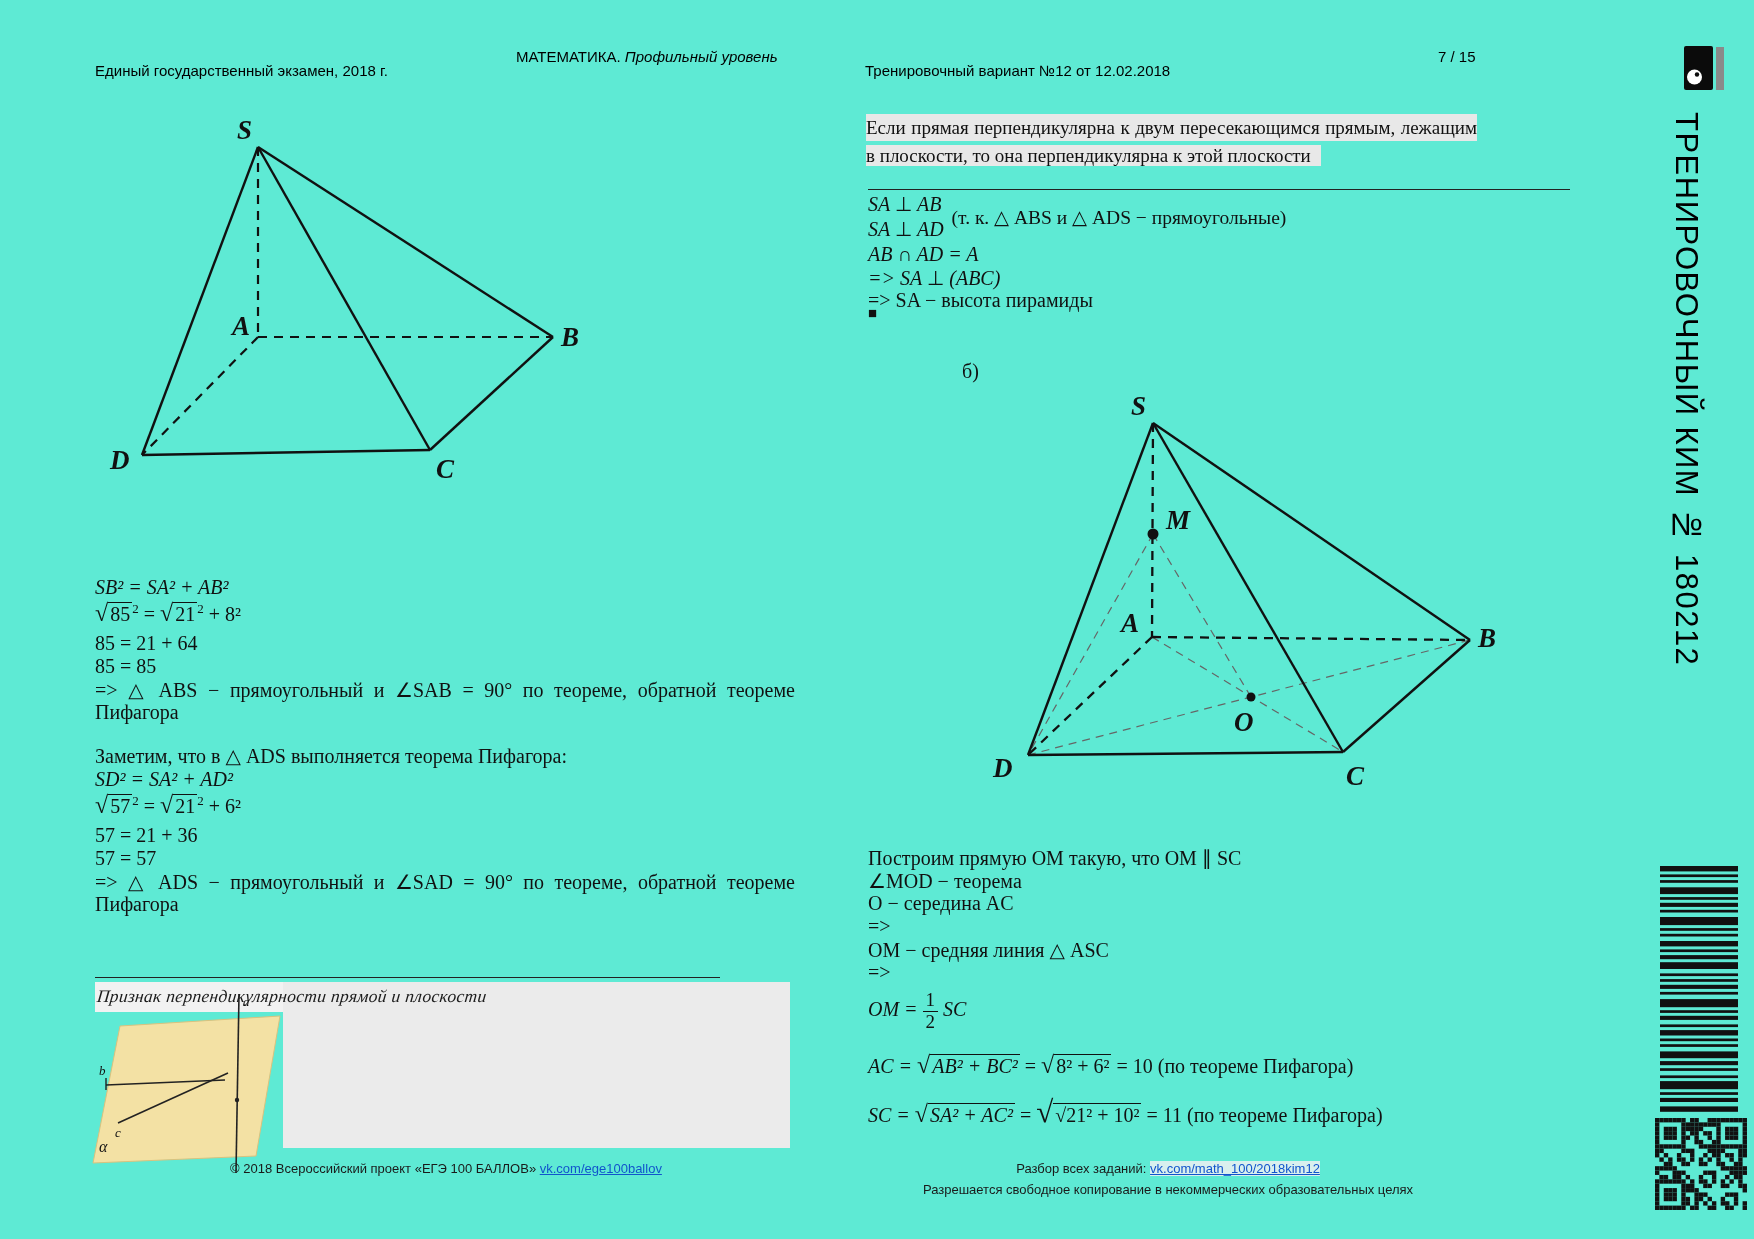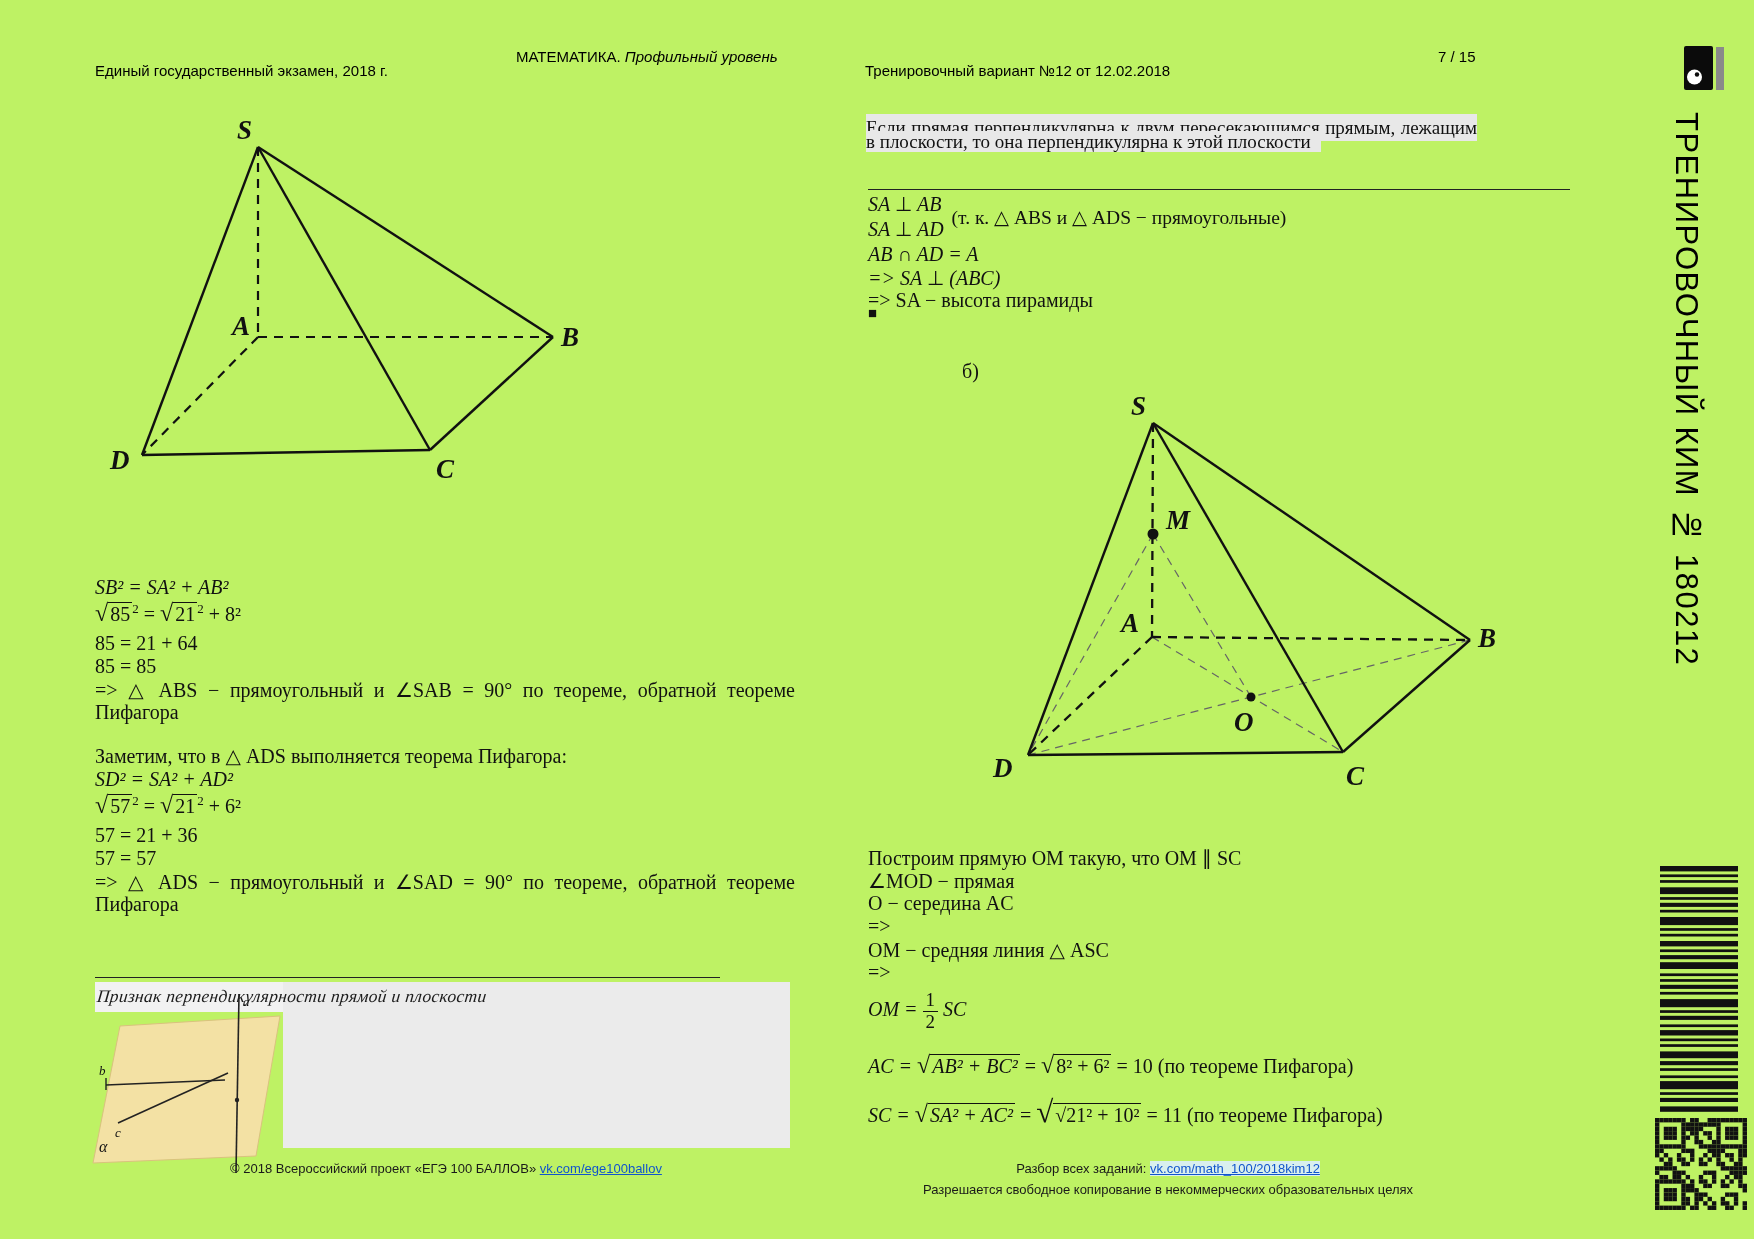--- a/index.html
+++ b/index.html
@@ -1,16 +1,16 @@
 <!DOCTYPE html>
 <html><head>
 <meta charset="utf-8">
 <style>
   html,body{margin:0;padding:0;background:#fff;}
-  .page{position:relative;width:1754px;height:1239px;background:#bef264;overflow:hidden;
+  .page{position:relative;width:1754px;height:1239px;background:#5eead4;overflow:hidden;
         font-family:"Liberation Serif","DejaVu Sans",serif;color:#111;}
   .abs{position:absolute;}
   .hdr{position:absolute;font-family:"Liberation Sans","DejaVu Sans",sans-serif;font-size:15px;color:#000;white-space:nowrap;}
   .math{position:absolute;font-size:20px;white-space:nowrap;font-family:"Liberation Serif","DejaVu Sans",serif;}
   .it{font-style:italic;}
   .jline{white-space:normal;text-align:justify;text-align-last:justify;}
   .rad{border-top:1.5px solid #111;padding:0 2px;}
   .rt{font-size:24px;}
   .rt.big{font-size:31px;}
   sup{font-size:13px;}
@@ -393,21 +393,21 @@
     <line x1="33" y1="95" x2="152" y2="90" stroke="#222" stroke-width="1.6"></line>
     <line x1="33" y1="88" x2="33" y2="100" stroke="#222" stroke-width="1.4"></line>
     <line x1="45" y1="133" x2="155" y2="83" stroke="#222" stroke-width="1.6"></line>
     <text class="small" x="170" y="16">a</text>
     <text class="small" x="26" y="85">b</text>
     <text class="small" x="42" y="147">c</text>
     <text class="alpha" x="26" y="162">α</text>
   </svg>
 
   <div class="theorem hl jline" style="top:114px;">Если прямая перпендикулярна к двум пересекающимся прямым, лежащим</div>
-  <div class="theorem" style="top:128px;"><span class="hl" style="padding-right:10px;">в плоскости, то она перпендикулярна к этой плоскости</span></div>
+  <div class="theorem" style="top:142px;"><span class="hl" style="padding-right:10px;">в плоскости, то она перпендикулярна к этой плоскости</span></div>
   <div class="hrline" style="left:868px;top:189px;width:702px;"></div>
 
   <div class="sysrow">
     <div class="syslines">
       <div class="it">SA ⊥ AB</div>
       <div class="it">SA ⊥ AD</div>
     </div>
     <div style="margin-left:8px;font-size:19.5px;">(т. к. △ ABS и △ ADS − прямоугольные)</div>
   </div>
   <div class="math it" style="left:868px;top:243px;">AB ∩ AD = A</div>
@@ -439,21 +439,21 @@
     <text x="253" y="32">S</text>
     <text x="288" y="146">M</text>
     <text x="243" y="249">A</text>
     <text x="600" y="264">B</text>
     <text x="115" y="394">D</text>
     <text x="468" y="402">C</text>
     <text x="356" y="348">O</text>
   </svg>
 
   <div class="math" style="left:868px;top:846px;">Построим прямую OM такую, что OM ∥ SC</div>
-  <div class="math" style="left:868px;top:869px;">∠MOD − прямая</div>
+  <div class="math" style="left:868px;top:869px;">∠MOD − теорема</div>
   <div class="math" style="left:868px;top:892px;">O − середина AC</div>
   <div class="math" style="left:868px;top:915px;">=&gt;</div>
   <div class="math" style="left:868px;top:938px;">OM − средняя линия △ ASC</div>
   <div class="math" style="left:868px;top:961px;">=&gt;</div>
 
   <div class="math" style="left:868px;top:990px;">
     <span class="it">OM =</span><span class="frac"><span class="fn">1</span><span class="fd">2</span></span><span class="it">SC</span>
   </div>
 
   <div class="math" style="left:868px;top:1052px;">

